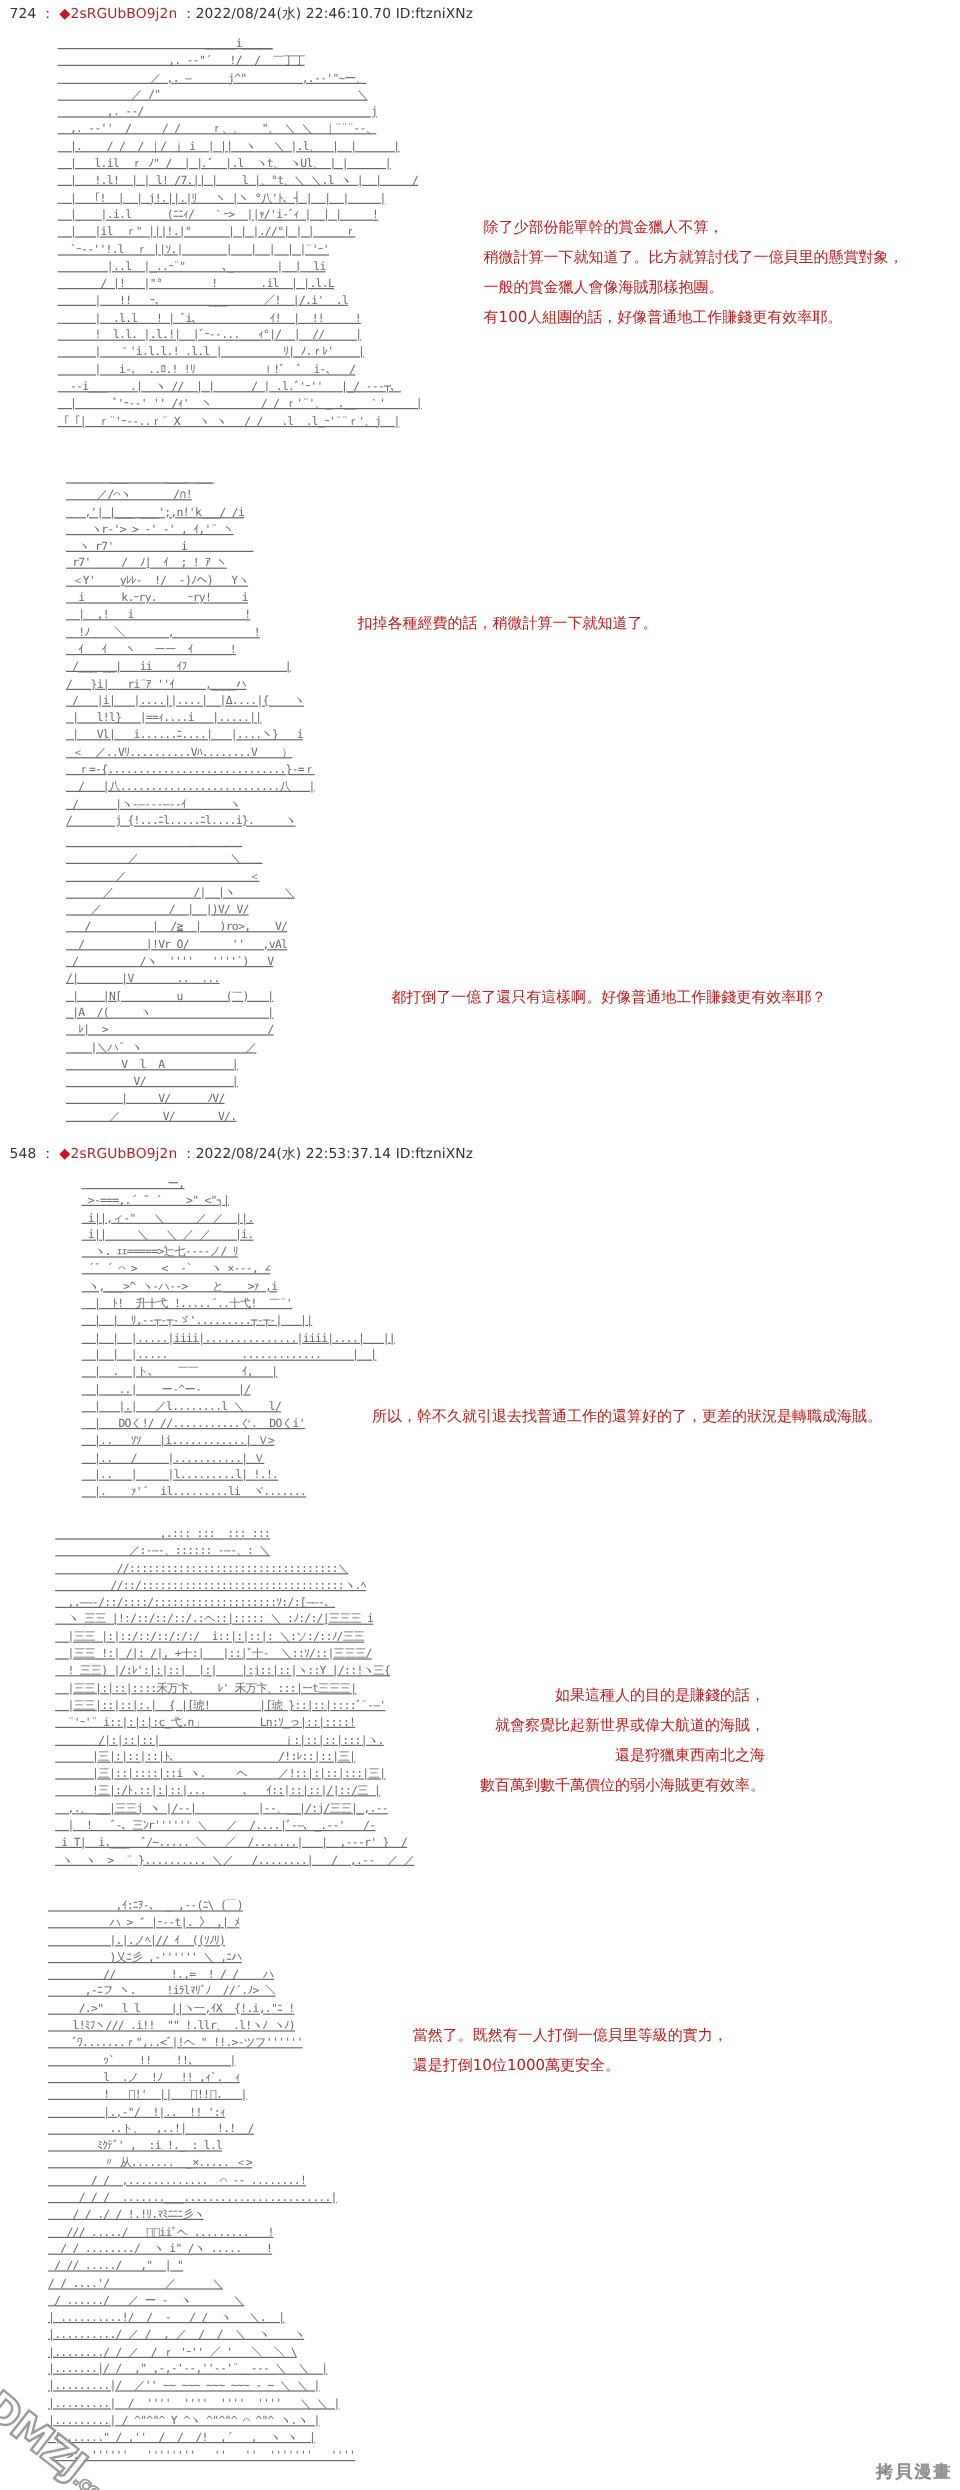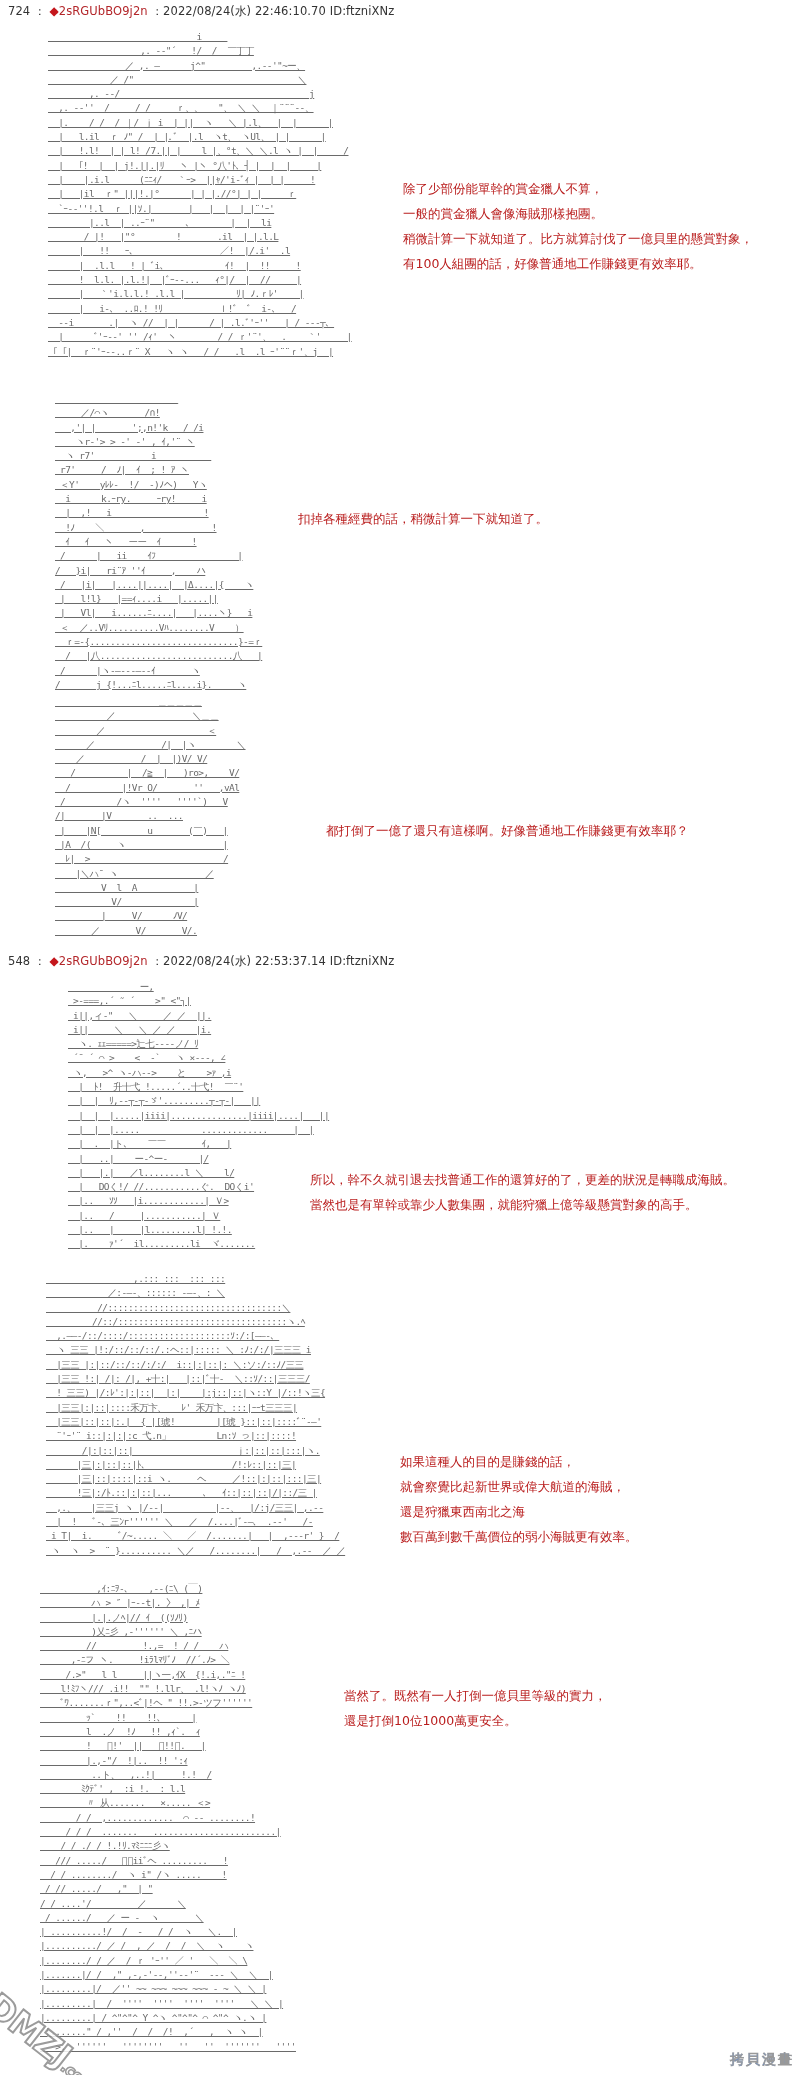--- a/index.html
+++ b/index.html
@@ -9,21 +9,21 @@
   .post-header .trip { color:#b3262a;margin-top:33px; }
   .post-header .diamond { color:#c4161c; font-size:12px; }
   .aa { position:absolute; margin:0; font-family:"DejaVu Sans Mono", monospace;
         font-size:9.5px; line-height:14.3px; color:#6a6a6a; white-space:pre; letter-spacing:-0.6px;text-decoration:underline; }
   .dialog { position:absolute; font-family:"DejaVu Sans", sans-serif; font-size:12.5px; color:#b91c1c; }
   .dialog .line { display:block; white-space:nowrap; line-height:25px; height:25px; }
   .wm-left { position:absolute; left:4px; top:1985px; transform:rotate(38deg); transform-origin:left top;
              font-family:"DejaVu Sans", sans-serif; font-weight:bold; font-size:34px; color:#fff;
              -webkit-text-stroke:2px #8a8a8a; letter-spacing:-1px; opacity:0.85; }
   .wm-left small { font-size:16px; -webkit-text-stroke:1.5px #8a8a8a; }
-  .wm-right { position:absolute; right:6px; bottom:6px; font-size:14px; color:#3b82f6;
+  .wm-right { position:absolute; right:6px; bottom:6px; font-size:14px; color:#0f172a;
               -webkit-text-stroke:0.8px #999; letter-spacing:2px; }
 </style>
 </head>
 <body>
 
 <div class="post-header" style="top:4px;">
   <span>724</span>
   <span>：</span>
   <span class="diamond">◆</span><span class="trip">2sRGUbBO9j2n</span>
   <span>：2022/08/24(水) 22:46:10.70</span>
@@ -48,22 +48,22 @@
       |   !!   ｰ、       ___      ／!  |/.i'  .l
       |  .l.l   ! | ﾞi、           ｲ!  |  !!     !
       !  l.l. |.l.!|  |ﾞｰ--...___ｨ°|/  |  //     |
       |   ｀'i.l.l.! .l.l |          ﾘ|_ﾉ.ｒﾚ'    |
       |   i‐、 ..ﾛ.! !ﾘ           ｌ!ﾞ  ﾞ  i-､   /
   --i___ゝ  .|  ヽ //  | |      / | .l.ﾞ'ｰ''   |_/ ---┬、
   |      ﾞ'ｰ--' '' /ｨ'  ヽ        / / ｒ'¨'、_ .__  ｀'     |
  ｢ ｢|  ｒ¨'ｰ‐-..ｒ¨ X   ヽ ヽ   / /   .l  .l_ｰ'¨¨ｒ'、j  |</pre>
 <div class="dialog" style="left:403px; top:176px;">
   <span class="line">除了少部份能單幹的賞金獵人不算，</span>
+  <span class="line">稍微計算一下就知道了。比方就算討伐了一億貝里的懸賞對象，</span>
   <span class="line">一般的賞金獵人會像海賊那樣抱團。</span>
-  <span class="line">稍微計算一下就知道了。比方就算討伐了一億貝里的懸賞對象，</span>
   <span class="line">有100人組團的話，好像普通地工作賺錢更有效率耶。</span>
 </div>
 
 <pre class="aa" style="left:55px; top:392px;">       ___      ____ ___
      ／/⌒ヽ       /∩!
    ,'| |___ ___';,n!'k___/ /i
     ヽr‐'&gt; &gt; ‐' ‐' , ｲ,'¨ ヽ
   ヽ r7'           i         ゞ
  r7'     /  ﾉ|  ｲ  ; ! ｱ ヽ
  ＜Y'    yﾚﾚ‐  !/  ‐)ﾉヘ)   Yヽ
@@ -128,21 +128,20 @@
   |  .  |ト､    ￣￣       ｲ,   |
   |   ..|    ー‐^ー‐      |/
   |   |.|   ／l........l ＼    l/
   |   DOく!/ //...........ぐ.  DOくi'
   |..   ｿｿ   |i............| Ｖ&gt;
   |..   /     |...........| Ｖ
   |..   |     |l.........l| !.!.
   |.    ｧ'´  il.........li  ヾ.......</pre>
 <div class="dialog" style="left:310px; top:1136px;margin-top:31px;">
   <span class="line">所以，幹不久就引退去找普通工作的還算好的了，更差的狀況是轉職成海賊。</span>
-  <span class="line">當然也是有單幹或靠少人數集團，就能狩獵上億等級懸賞對象的高手。</span>
 </div>
 
 <pre class="aa" style="left:46px; top:1272px;">                 ,.::: :::  ::: :::
             ／:‐―‐、:::::: ‐―‐、: ＼
           //::::::::::::::::::::::::::::::::::＼
          //::/:::::::::::::::::::::::::::::::::ヽ.ﾍ
   ,.――-/::/::::/::::::::::::::::::::ｿ:/:[――‐、
   ヽ 三三 |!:/::/::/::/.:ヘ::|::::: ＼ :ﾉ:/:/|三三三 i
   |三三 |:|::/::/::/:/:/  i::|:|::|: ＼:ソ:/::ﾉ/三三
   |三三 !:| /|: /|, +十:|   |::|ﾞ十‐  ＼::ｿ/::|三三三/
@@ -151,21 +150,21 @@
   |三三|::|::|:.|  { |[琥!        |[琥 }::|::|::::ﾞ¨‐―'
   ¨'ｰ'¨ i::|:|:|:c_弋.n」         Ln:ｿ_っ|::|::::!
        /|:|::|::|                    ｊ:|::|::|:::|ヽ.
       |三|:|::|::|ﾄ、                /!:ﾚ::|::|三|
       |三|::|::::|::i ヽ.     ヘ     ／!::|:|::|:::|三|
       !三|:/ﾄ.::|:|::|...      ､   ｲ::|::|::|/|::/三 |
   ,.、 __|三三j ヽ |/‐‐|          |‐‐、__|/:j/三三|_,.‐‐
   |  !   ﾞ‐、三ﾝr'''''' ＼   ／  /....|ﾞ‐―、_.‐‐'   /‐
  i T|  i.___  ﾞ/~..... ＼   ／  /.......|   |  ,‐‐‐r' }  /
  ヽ  ヽ  &gt;  ¨ }.......... ＼／   /........|   /  ,.‐‐  ／ ／</pre>
-<div class="dialog" style="left:400px; top:1449px;">
+<div class="dialog" style="left:400px; top:1400px;text-align:right;">
   <span class="line">如果這種人的目的是賺錢的話，</span>
   <span class="line">就會察覺比起新世界或偉大航道的海賊，</span>
   <span class="line">還是狩獵東西南北之海</span>
   <span class="line"> 數百萬到數千萬價位的弱小海賊更有效率。</span>
 </div>
 
 <pre class="aa" style="left:40px; top:1582px;">           ,ｲ:ﾆｦ‐、 _ ,‐‐(ﾆ\ (￣)
           ハ &gt; ″ |ｰ‐‐t|. 〉 ,| ﾒ
           |.|.ノﾍ|// ｲ  ((ｿﾉﾘ)
           )乂ﾆ彡 ,‐'''''' ＼ ,ﾆハ

